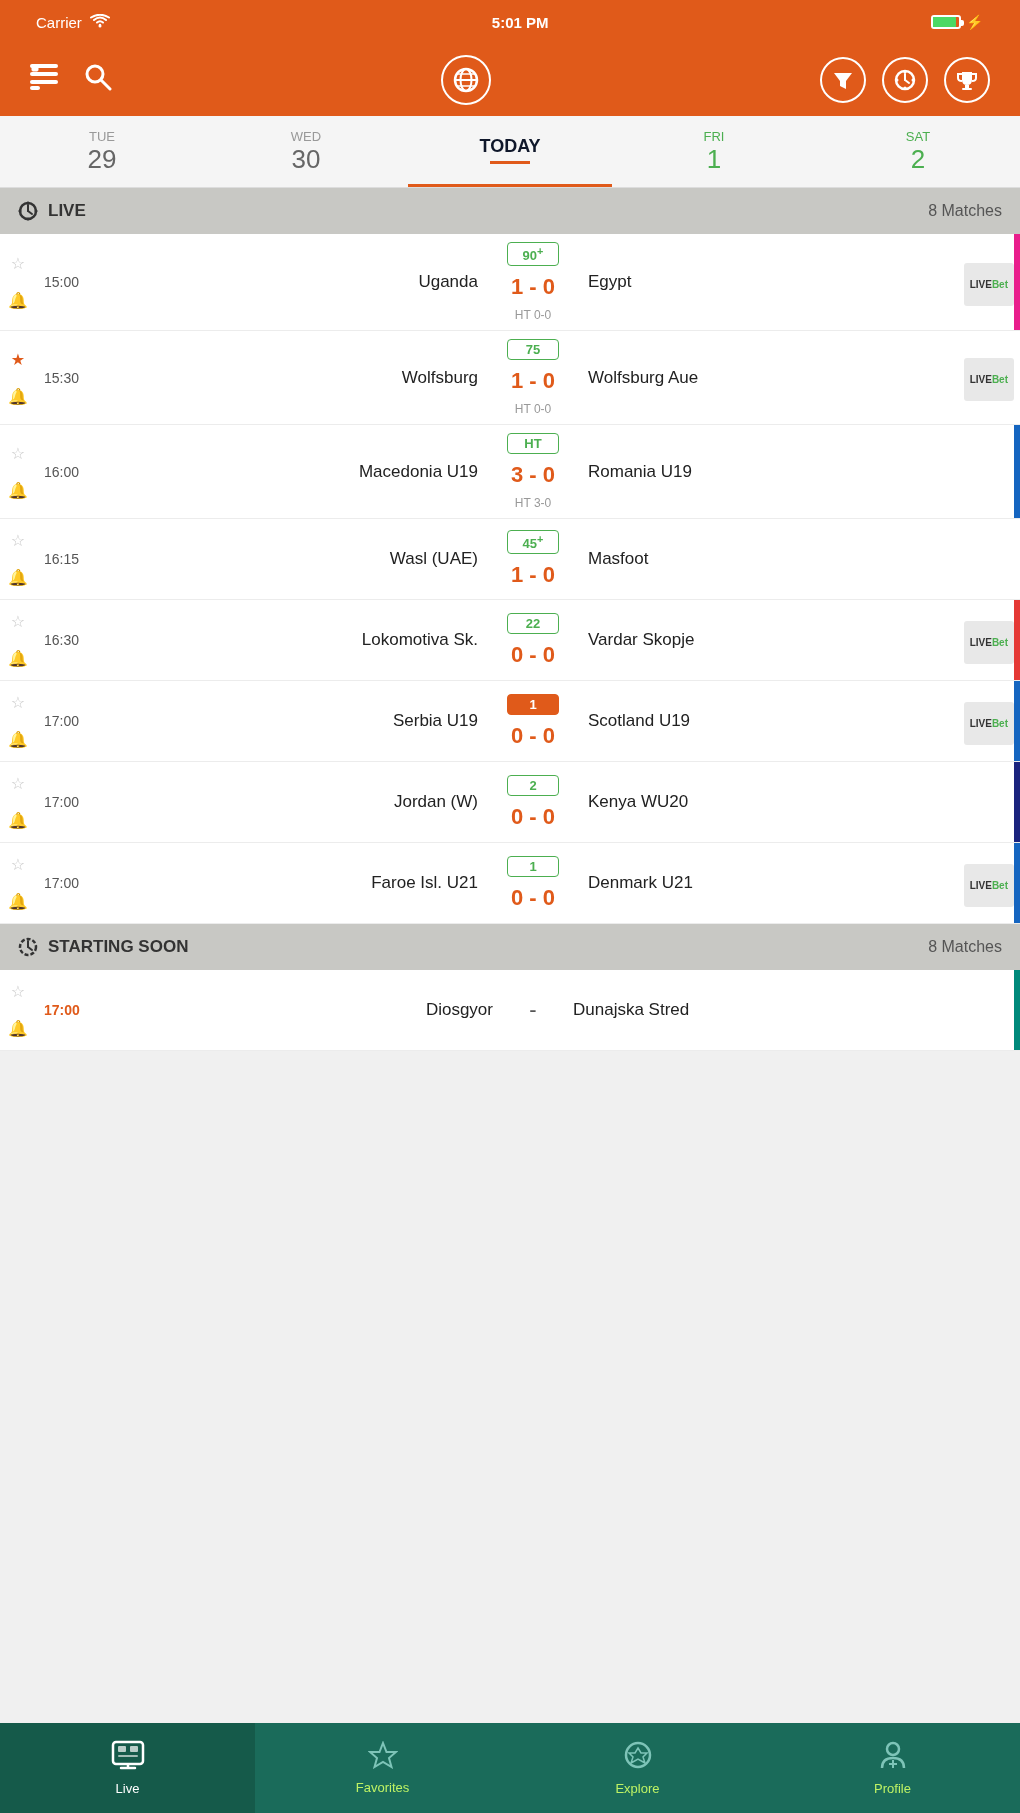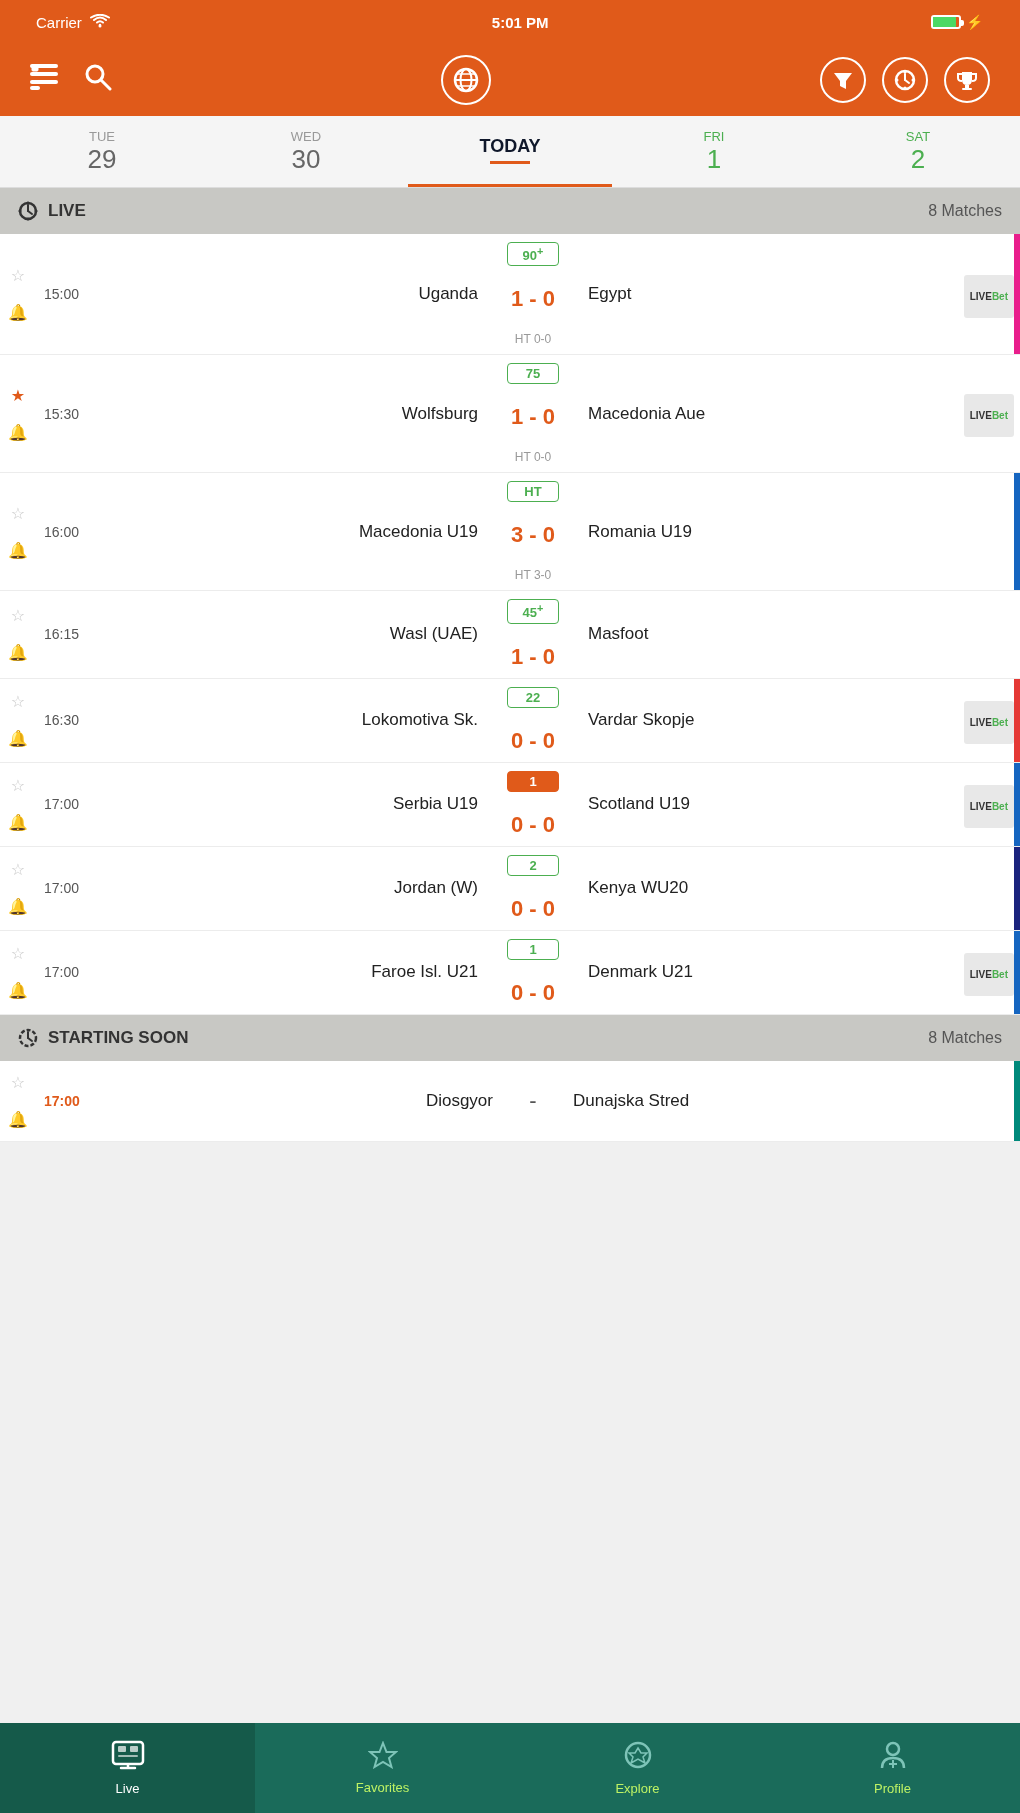--- a/index.html
+++ b/index.html
@@ -88,21 +88,21 @@
     .match-row-inner {
       display: grid;
       grid-template-columns: 36px 90px 1fr 90px 1fr 80px;
       align-items: center;
       min-height: 80px;
       padding: 8px 0;
     }
     .left-icons { display: flex; flex-direction: column; justify-content: space-between; align-items: center; height: 60px; padding: 2px 0; }
     .team-home { font-size: 17px; text-align: right; padding-right: 10px; color: #222; }
     .team-away { font-size: 17px; text-align: left; padding-left: 10px; color: #222; }
-    .score-col { display: flex; flex-direction: column; align-items: center; justify-content: space-between; gap: 20px; }
+    .score-col { display: flex; flex-direction: column; align-items: center; justify-content: space-between; gap: 8px; }
     .minute-badge {
       background: white;
       border: 1.5px solid #4caf50;
       color: #4caf50;
       font-size: 13px;
       font-weight: 600;
       padding: 2px 12px;
       border-radius: 4px;
       min-width: 52px;
       text-align: center;
@@ -319,21 +319,21 @@
       <span class="star-filled">★</span>
       <span class="bell-filled" style="color:#e05a1a;">🔔</span>
     </div>
     <div style="grid-column:2; padding-left:8px;"><span style="font-size:14px;color:#555;">15:30</span></div>
     <div class="team-home">Wolfsburg</div>
     <div class="score-col">
       <div class="minute-badge">75</div>
       <div class="score-main">1 - 0</div>
       <div class="score-ht">HT 0-0</div>
     </div>
-    <div class="team-away">Macedonia Aue</div>
+    <div class="team-away">Wolfsburg Aue</div>
     <div class="right-info">
       <span class="live-bet-badge"><span class="live">LIVE</span><span class="bet">Bet</span></span>
     </div>
   </div>
 </div>
 
 <div class="match-row">
   <div class="match-row-inner">
     <div class="left-icons">
       <span class="star-empty">☆</span>

